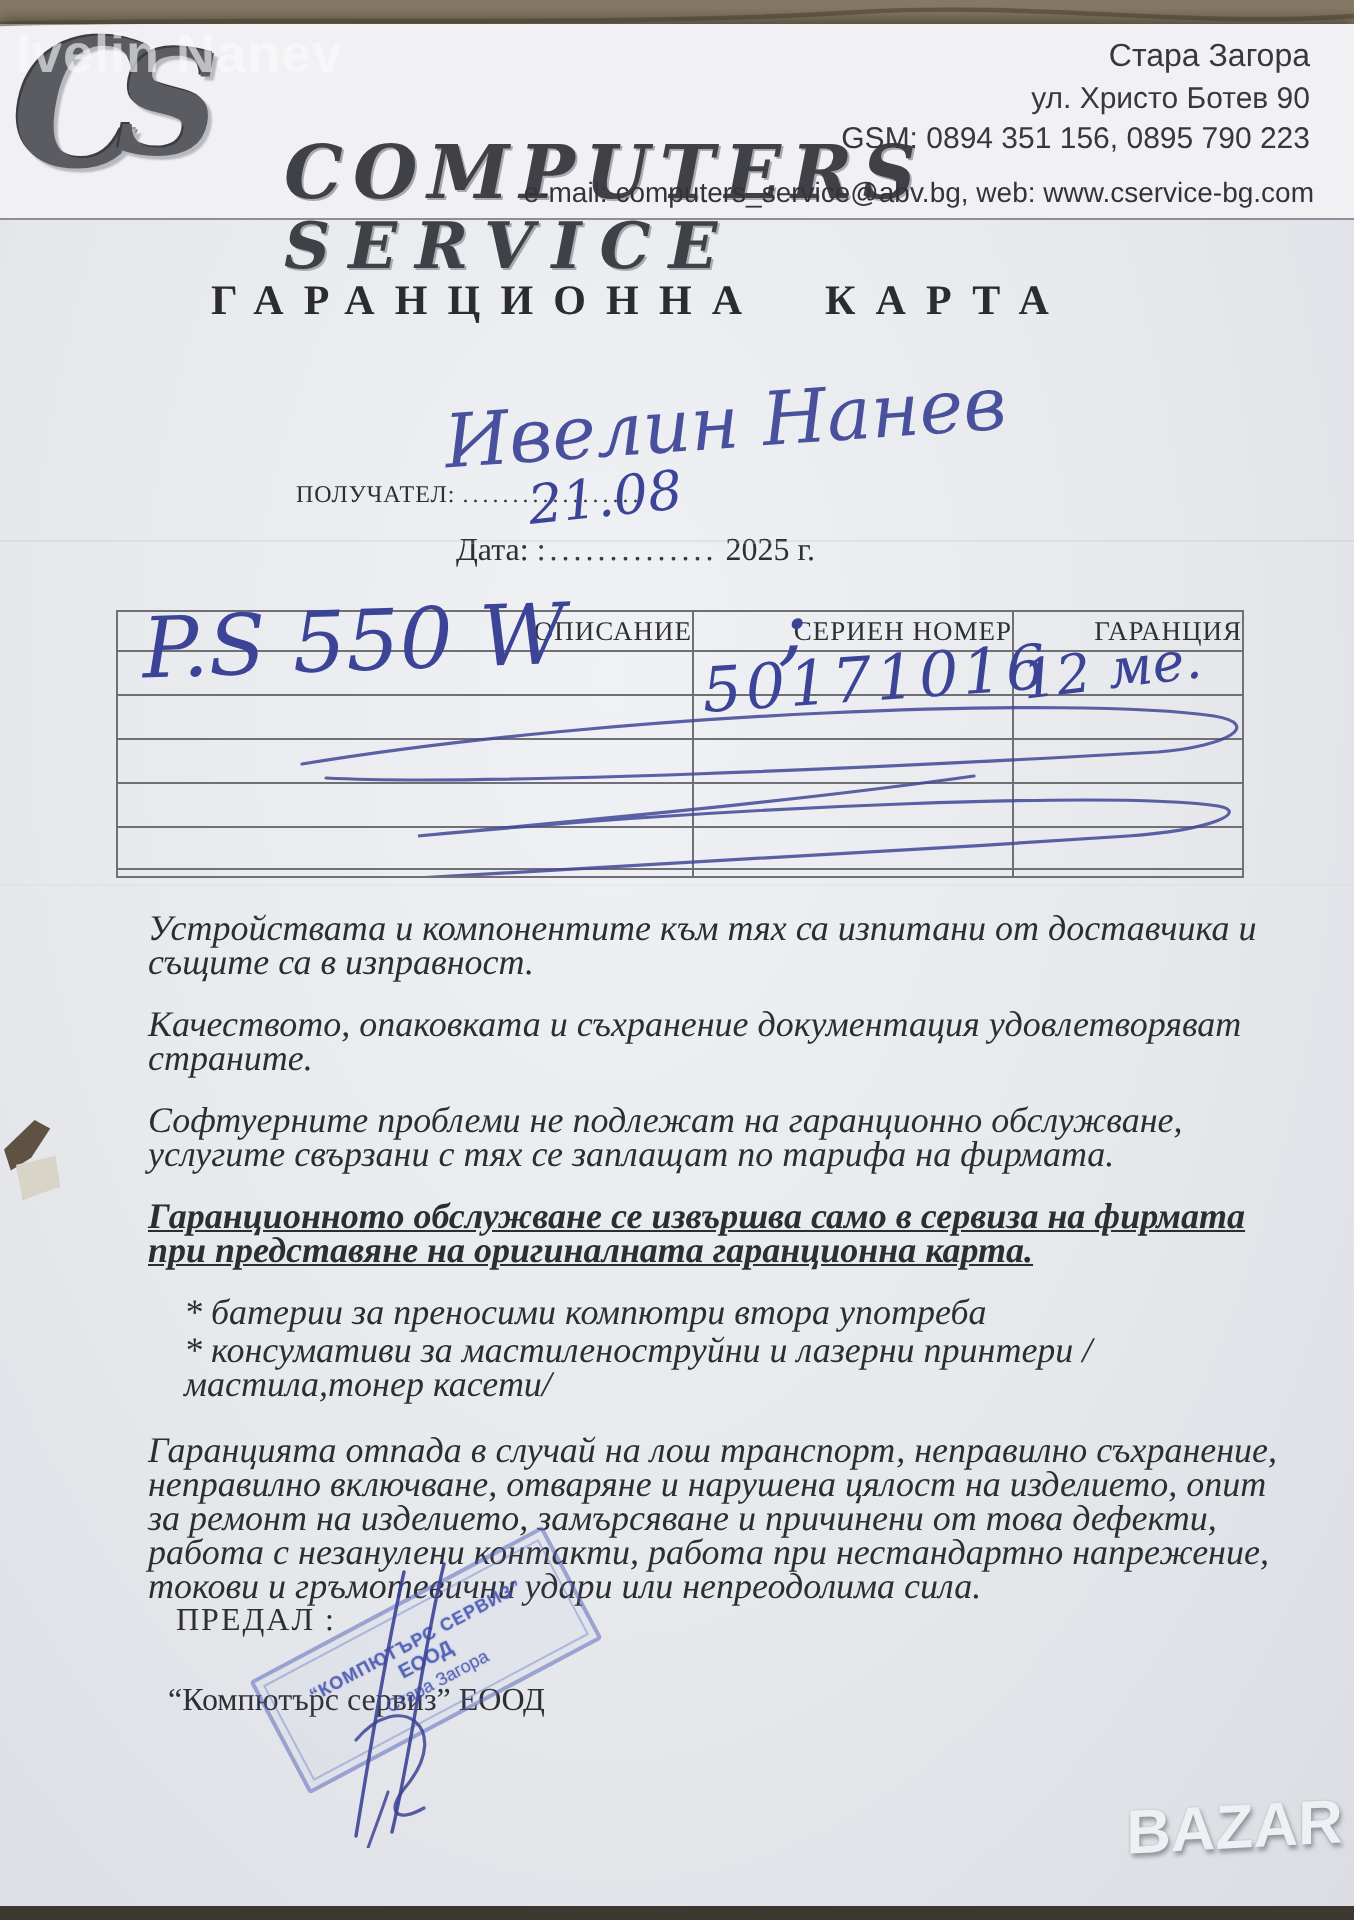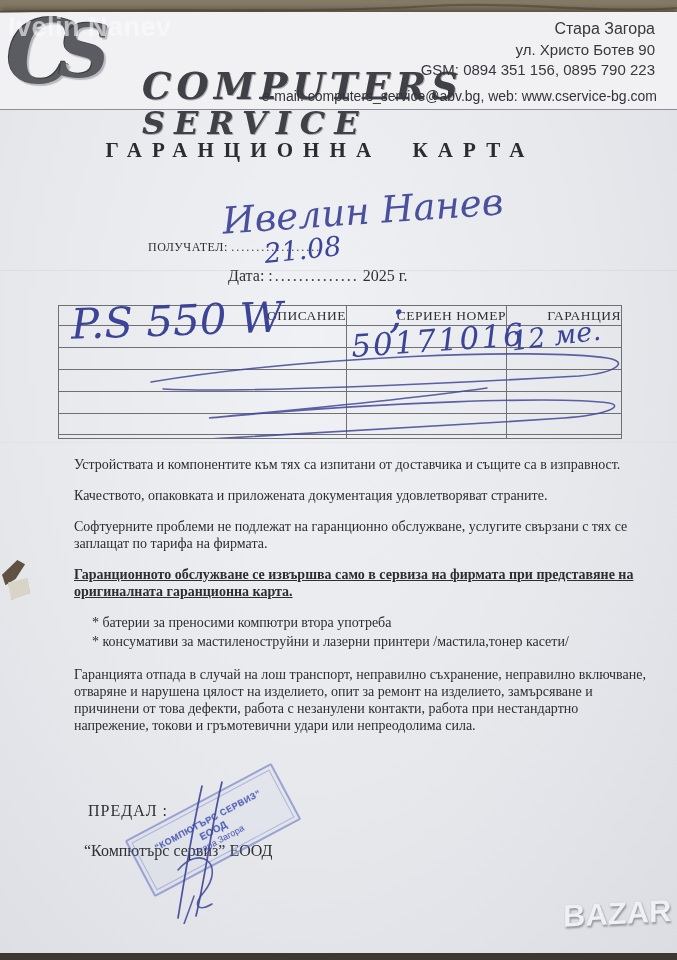--- a/index.html
+++ b/index.html
@@ -49,21 +49,21 @@
   .hcell{font-size:13.5px;color:#2f3035;text-align:right;line-height:20px;letter-spacing:.5px;}
   .hc1{width:287px;}.hc2{width:160px;}.hc3{width:115px;}
   .vline{position:absolute;top:0;bottom:0;width:1px;background:#6f7076;}
   .v1{left:287px;}.v2{left:447px;}
   .hand-desc{position:absolute;left:12px;top:-12px;font-size:42px;transform:rotate(-2deg);}
   .hand-serial{position:absolute;left:292px;top:16px;font-size:31px;transform:rotate(-4deg);letter-spacing:2px;}
   .hand-warr{position:absolute;left:452px;top:14px;font-size:27px;transform:rotate(-7deg);}
   .strokes{position:absolute;left:0;top:0;}
 
   
-  .terms{position:absolute;left:74px;top:444px;width:574px;font-size:14px;line-height:17px;color:#2c2d31;}
+  .terms{position:absolute;left:74px;top:444px;width:574px;font-size:18px;line-height:17px;color:#2c2d31;font-style:italic;}
   .terms p{margin:0 0 14px 0;}
   .bold-u{font-weight:bold;text-decoration:underline;}
   .ex-title{font-weight:bold;margin-bottom:7px !important;}
   .ex-item{margin:0 0 2px 18px !important;}
   .ex-gap{margin-bottom:16px !important;}
 
   .predal{position:absolute;left:88px;top:790px;font-size:16px;letter-spacing:1px;color:#2e2f34;}
   .company{position:absolute;left:84px;top:830px;font-size:16px;color:#2e2f34;}
 
   
@@ -144,21 +144,21 @@
     <div class="handwrite hand-warr">12 ме.</div>
 
     <svg class="strokes" width="562" height="132" viewBox="0 0 562 132">
       <path d="M92 76 C250 50 480 42 548 52 C572 56 556 67 520 70 C380 78 180 87 104 83" fill="none" stroke="#3f4796" stroke-width="1.6" stroke-linecap="round" opacity=".85"></path>
       <path d="M428 82 C330 96 210 106 150 112 C320 96 500 90 550 97 C566 100 547 109 505 112 C370 121 215 129 150 133" fill="none" stroke="#3f4796" stroke-width="1.6" stroke-linecap="round" opacity=".85"></path>
     </svg>
   </div>
 
   <div class="terms">
     <p>Устройствата и компонентите към тях са изпитани от  доставчика и същите са  в  изправност.</p>
-    <p>Качеството, опаковката и приложената документация удовлетворяват страните.</p>
+    <p>Качеството, опаковката и съхранение документация удовлетворяват страните.</p>
     <p>Софтуерните проблеми не подлежат на гаранционно обслужване, услугите свързани с тях се заплащат по тарифа на фирмата.</p>
     <p class="bold-u">Гаранционното обслужване се извършва само в сервиза на фирмата при  представяне на оригиналната гаранционна карта.</p>
     <p class="ex-item">* батерии за преносими компютри втора употреба</p>
     <p class="ex-item ex-gap">* консумативи за мастиленоструйни и лазерни принтери  /мастила,тонер касети/</p>
     <p>Гаранцията отпада в случай на лош транспорт, неправилно съхранение, неправилно включване, отваряне и нарушена цялост на изделието, опит за ремонт на изделието, замърсяване и причинени от това дефекти, работа с незанулени контакти, работа  при нестандартно напрежение,  токови и гръмотевични удари или непреодолима сила.</p>
   </div>
 
   <div class="predal">ПРЕДАЛ :</div>
   <div class="company">“Компютърс сервиз” ЕООД</div>
 

